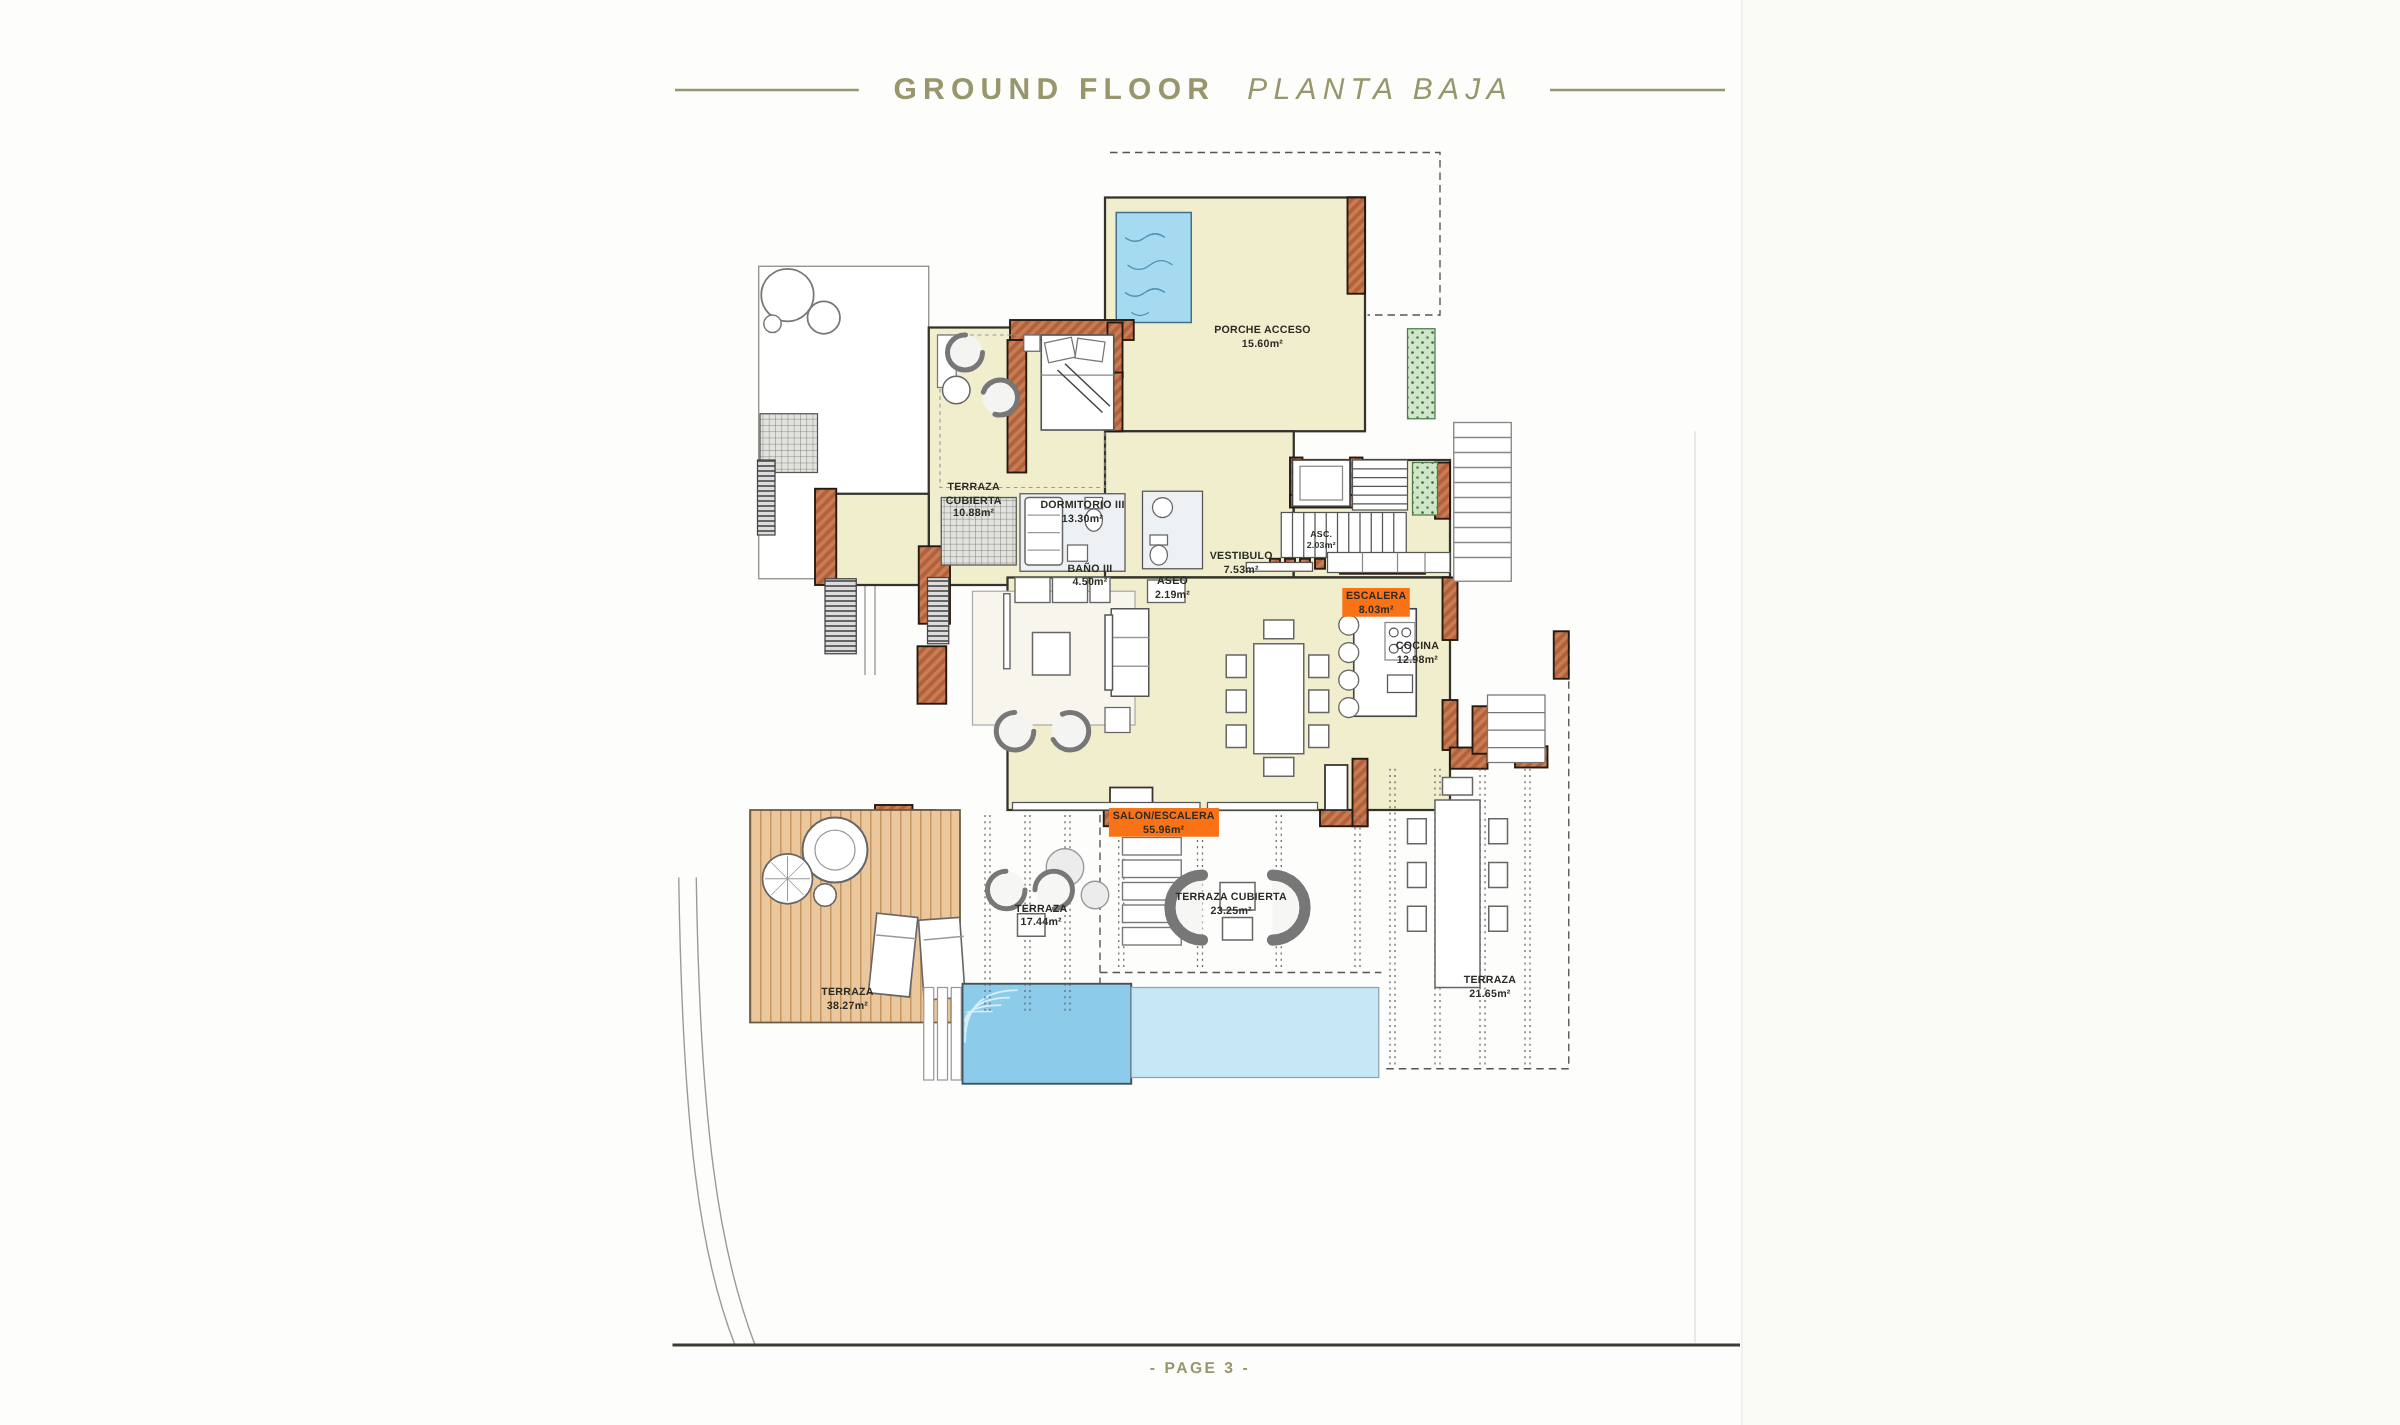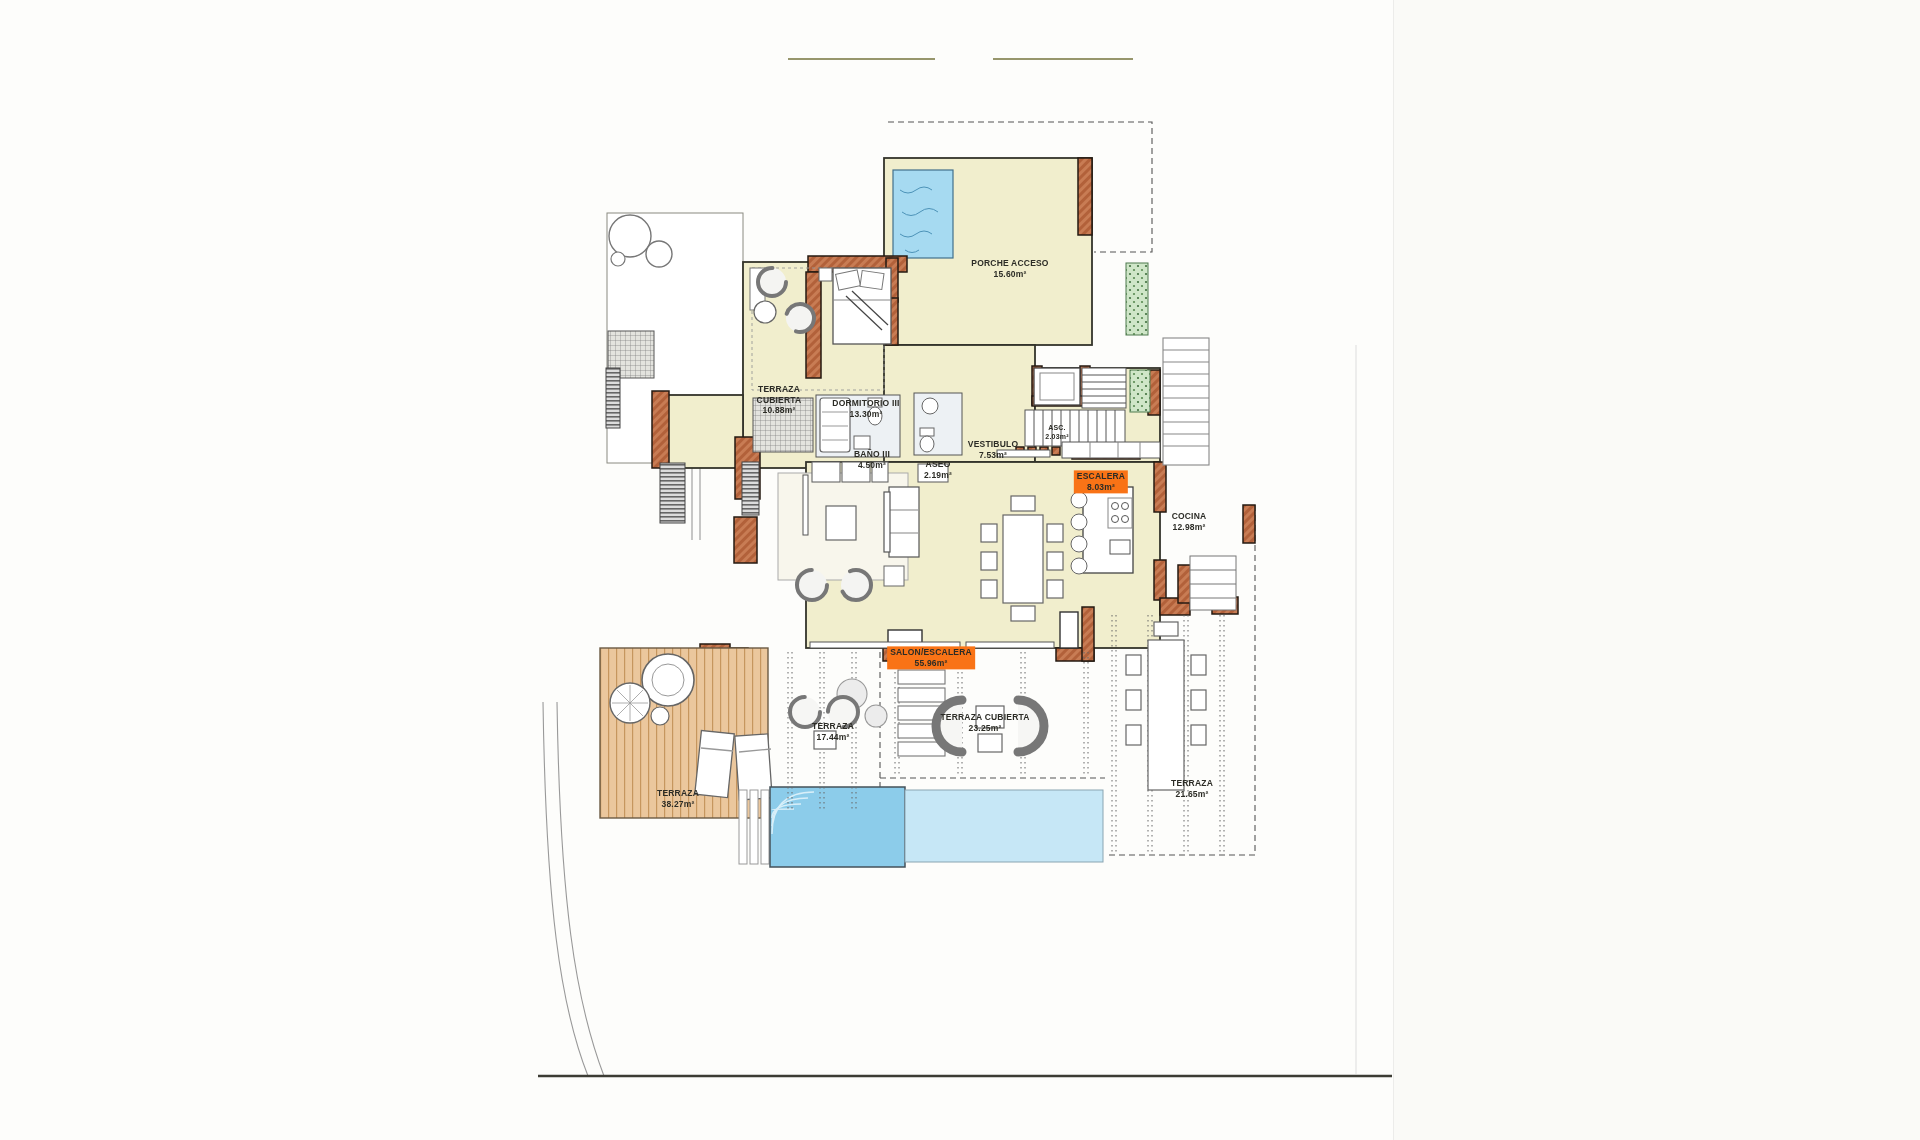--- a/index.html
+++ b/index.html
@@ -27,20 +27,24 @@
   .room-label .rarea{display:block;}
 </style>
 </head>
 <body>
 
 <div class="stage">
   <div class="edge-right"></div>
 
   <div class="header">
     <div class="hline left"></div>
+    <div class="title">
+      <span class="en">GROUND FLOOR</span>
+      <span class="es">PLANTA BAJA</span>
+    </div>
     <div class="hline right"></div>
   </div>
 
   <svg class="plan-svg" width="1920" height="1140" viewBox="0 0 1920 1140">
     <defs>
       <pattern id="terr" width="6" height="6" patternUnits="userSpaceOnUse" patternTransform="rotate(45)">
         <rect width="6" height="6" fill="#c87c54"></rect>
           <rect width="3" height="6" fill="#b2613a"></rect>
       </pattern>
       <pattern id="wood" width="8" height="8" patternUnits="userSpaceOnUse">
@@ -422,21 +426,21 @@
         <span class="rarea">7.53m²</span>
       </div>
       <div class="room-label" style="left: 1057px; top: 385px; font-size: 7px;">
         <span class="rname">ASC.</span>
         <span class="rarea">2.03m²</span>
       </div>
       <div class="room-label boxed" style="left: 1101px; top: 434px;">
         <span class="rname">ESCALERA</span>
         <span class="rarea">8.03m²</span>
       </div>
-      <div class="room-label" style="left: 1189px; top: 474px;">
+      <div class="room-label" style="left: 1134px; top: 474px;">
         <span class="rname">COCINA</span>
         <span class="rarea">12.98m²</span>
       </div>
       <div class="room-label boxed" style="left: 931px; top: 610px;">
         <span class="rname">SALON/ESCALERA</span>
         <span class="rarea">55.96m²</span>
       </div>
       <div class="room-label" style="left: 833px; top: 684px;">
         <span class="rname">TERRAZA</span>
         <span class="rarea">17.44m²</span>
@@ -448,13 +452,14 @@
       <div class="room-label" style="left: 1192px; top: 741px; width: 52px;">
         <span class="rname">TERRAZA</span>
         <span class="rarea">21.65m²</span>
       </div>
       <div class="room-label" style="left: 678px; top: 751px; width: 52px;">
         <span class="rname">TERRAZA</span>
         <span class="rarea">38.27m²</span>
       </div>
     </div>
 
+  <div class="footer">- PAGE 3 -</div>
 </div>
 
 </body></html>

